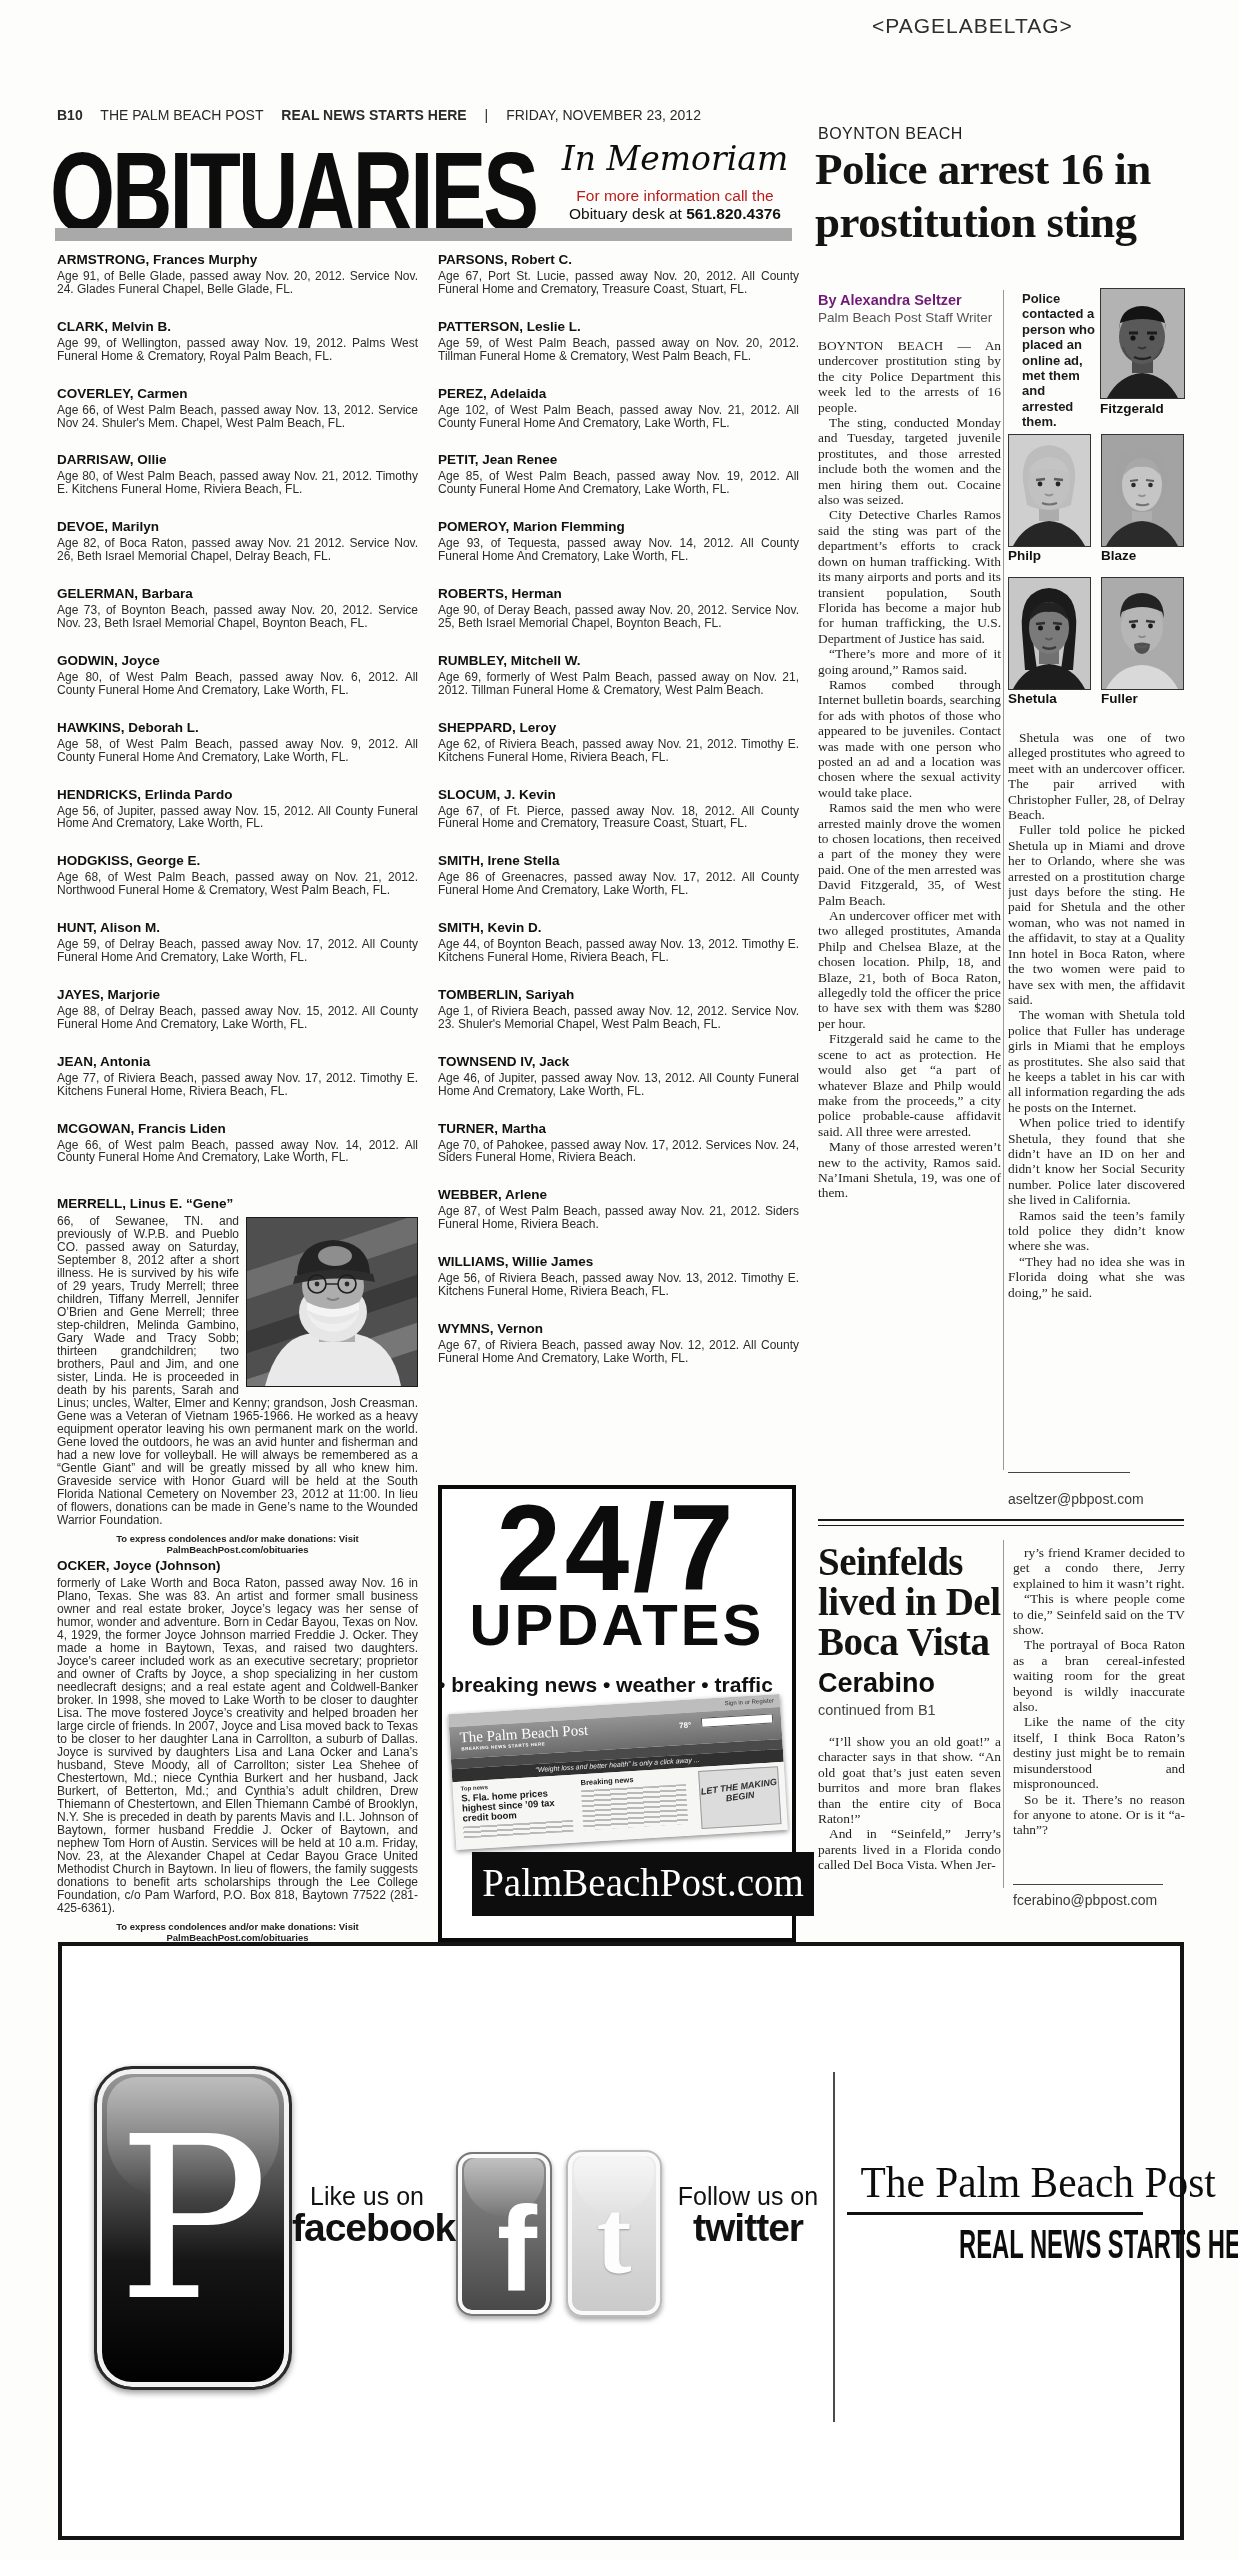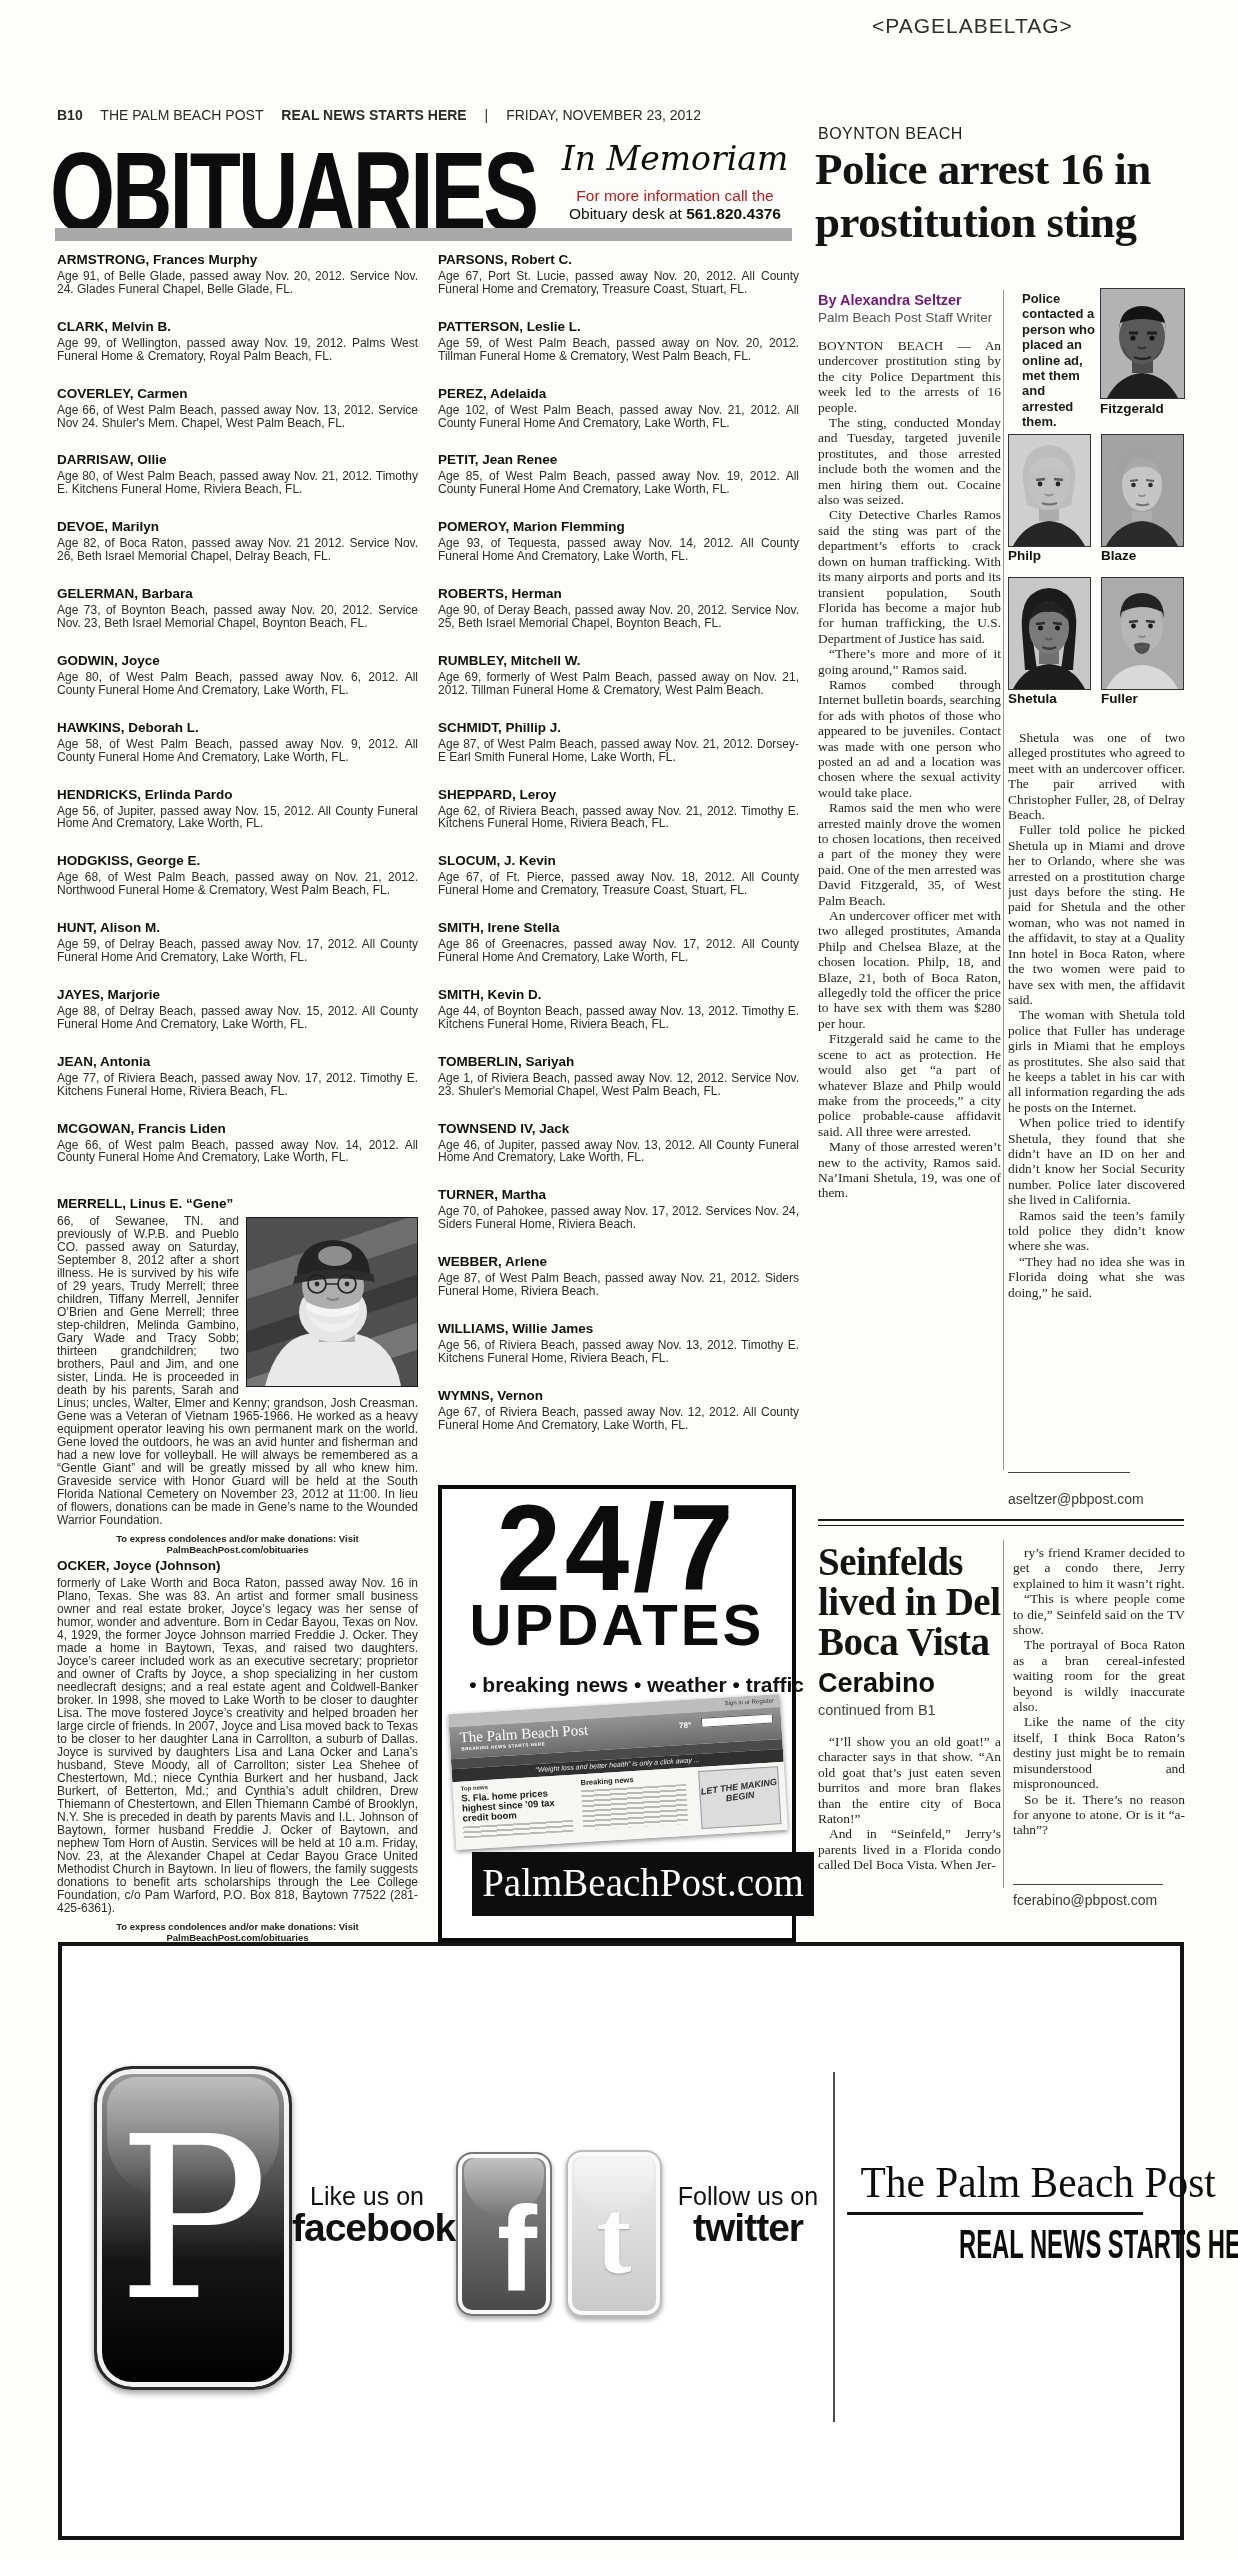--- a/index.html
+++ b/index.html
@@ -39,21 +39,21 @@
   #caption{left:1022px;top:291px;width:76px;font-size:13px;line-height:15.4px;font-weight:bold;color:#1a1a1a;}
   .mug{position:absolute;border:1px solid #333;overflow:hidden;filter:grayscale(1);}
   .mug svg{display:block;}
   .muglabel{position:absolute;font-size:13.5px;font-weight:bold;color:#111;}
   .emailline{font-size:14px;color:#3a3a3a;}
   .hr1{height:1px;background:#444;}
   
   #adbox{left:438px;top:1485px;width:358px;height:457px;border:4px solid #0a0a0a;box-sizing:border-box;background:#fff;}
   #ad247{left:438px;top:1487px;width:358px;text-align:center;font-size:122px;line-height:1;font-weight:bold;letter-spacing:4px;transform:scaleX(.95);transform-origin:center top;color:#0c0c0c;}
   #adupdates{left:438px;top:1597px;width:358px;text-align:center;font-size:57px;line-height:1;font-weight:bold;letter-spacing:3px;transform:scaleX(1.02);transform-origin:center top;color:#0c0c0c;}
-  #adbullets{left:438px;top:1673px;width:358px;text-align:right;font-size:21px;font-weight:bold;color:#111;padding-left:8px;}
+  #adbullets{left:438px;top:1673px;width:358px;text-align:left;font-size:21px;font-weight:bold;color:#111;}
   #adshot{left:452px;top:1704px;width:332px;height:136px;transform:rotate(-3.5deg);background:#f4f4f3;box-shadow:0 2px 5px rgba(0,0,0,.45);overflow:hidden;}
   #adshot .strip{height:13px;background:#bdbdbd;font-size:6px;color:#333;text-align:right;padding:3px 6px 0 0;box-sizing:border-box;}
   #adshot .mast{height:32px;background:linear-gradient(#949494,#6c6c6c);color:#fff;position:relative;}
   #adshot .mast .nm{font-family:"Liberation Serif",serif;font-size:15px;padding:3px 0 0 10px;}
   #adshot .mast .tg{font-size:4.5px;font-weight:bold;letter-spacing:.5px;padding-left:11px;}
   #adshot .mast .srch{position:absolute;right:8px;top:6px;width:70px;height:8px;background:#fff;border:1px solid #555;}
   #adshot .mast .temp{position:absolute;right:90px;top:8px;font-size:8px;font-weight:bold;}
   #adshot .nav{height:10px;background:#4a4a4a;}
   #adshot .bann{height:13px;background:#303030;color:#eee;font-style:italic;font-size:7px;text-align:center;padding-top:2px;box-sizing:border-box;}
   #adshot .cont{position:relative;height:68px;background:#f6f6f5;}
@@ -256,24 +256,20 @@
       <div class="obit">
         <h3>ROBERTS, Herman</h3>
         <p>Age 90, of Deray Beach, passed away Nov. 20, 2012. Service Nov. 25, Beth Israel Memorial Chapel, Boynton Beach, FL.</p>
       </div>
 
       <div class="obit">
         <h3>RUMBLEY, Mitchell W.</h3>
         <p>Age 69, formerly of West Palm Beach, passed away on Nov. 21, 2012. Tillman Funeral Home &amp; Crematory, West Palm Beach.</p>
       </div>
 
-      <div class="obit">
-        <h3>SCHMIDT, Phillip J.</h3>
-        <p>Age 87, of West Palm Beach, passed away Nov. 21, 2012. Dorsey-E Earl Smith Funeral Home, Lake Worth, FL.</p>
-      </div>
 
       <div class="obit">
         <h3>SHEPPARD, Leroy</h3>
         <p>Age 62, of Riviera Beach, passed away Nov. 21, 2012. Timothy E. Kitchens Funeral Home, Riviera Beach, FL.</p>
       </div>
 
       <div class="obit">
         <h3>SLOCUM, J. Kevin</h3>
         <p>Age 67, of Ft. Pierce, passed away Nov. 18, 2012. All County Funeral Home and Crematory, Treasure Coast, Stuart, FL.</p>
       </div>

